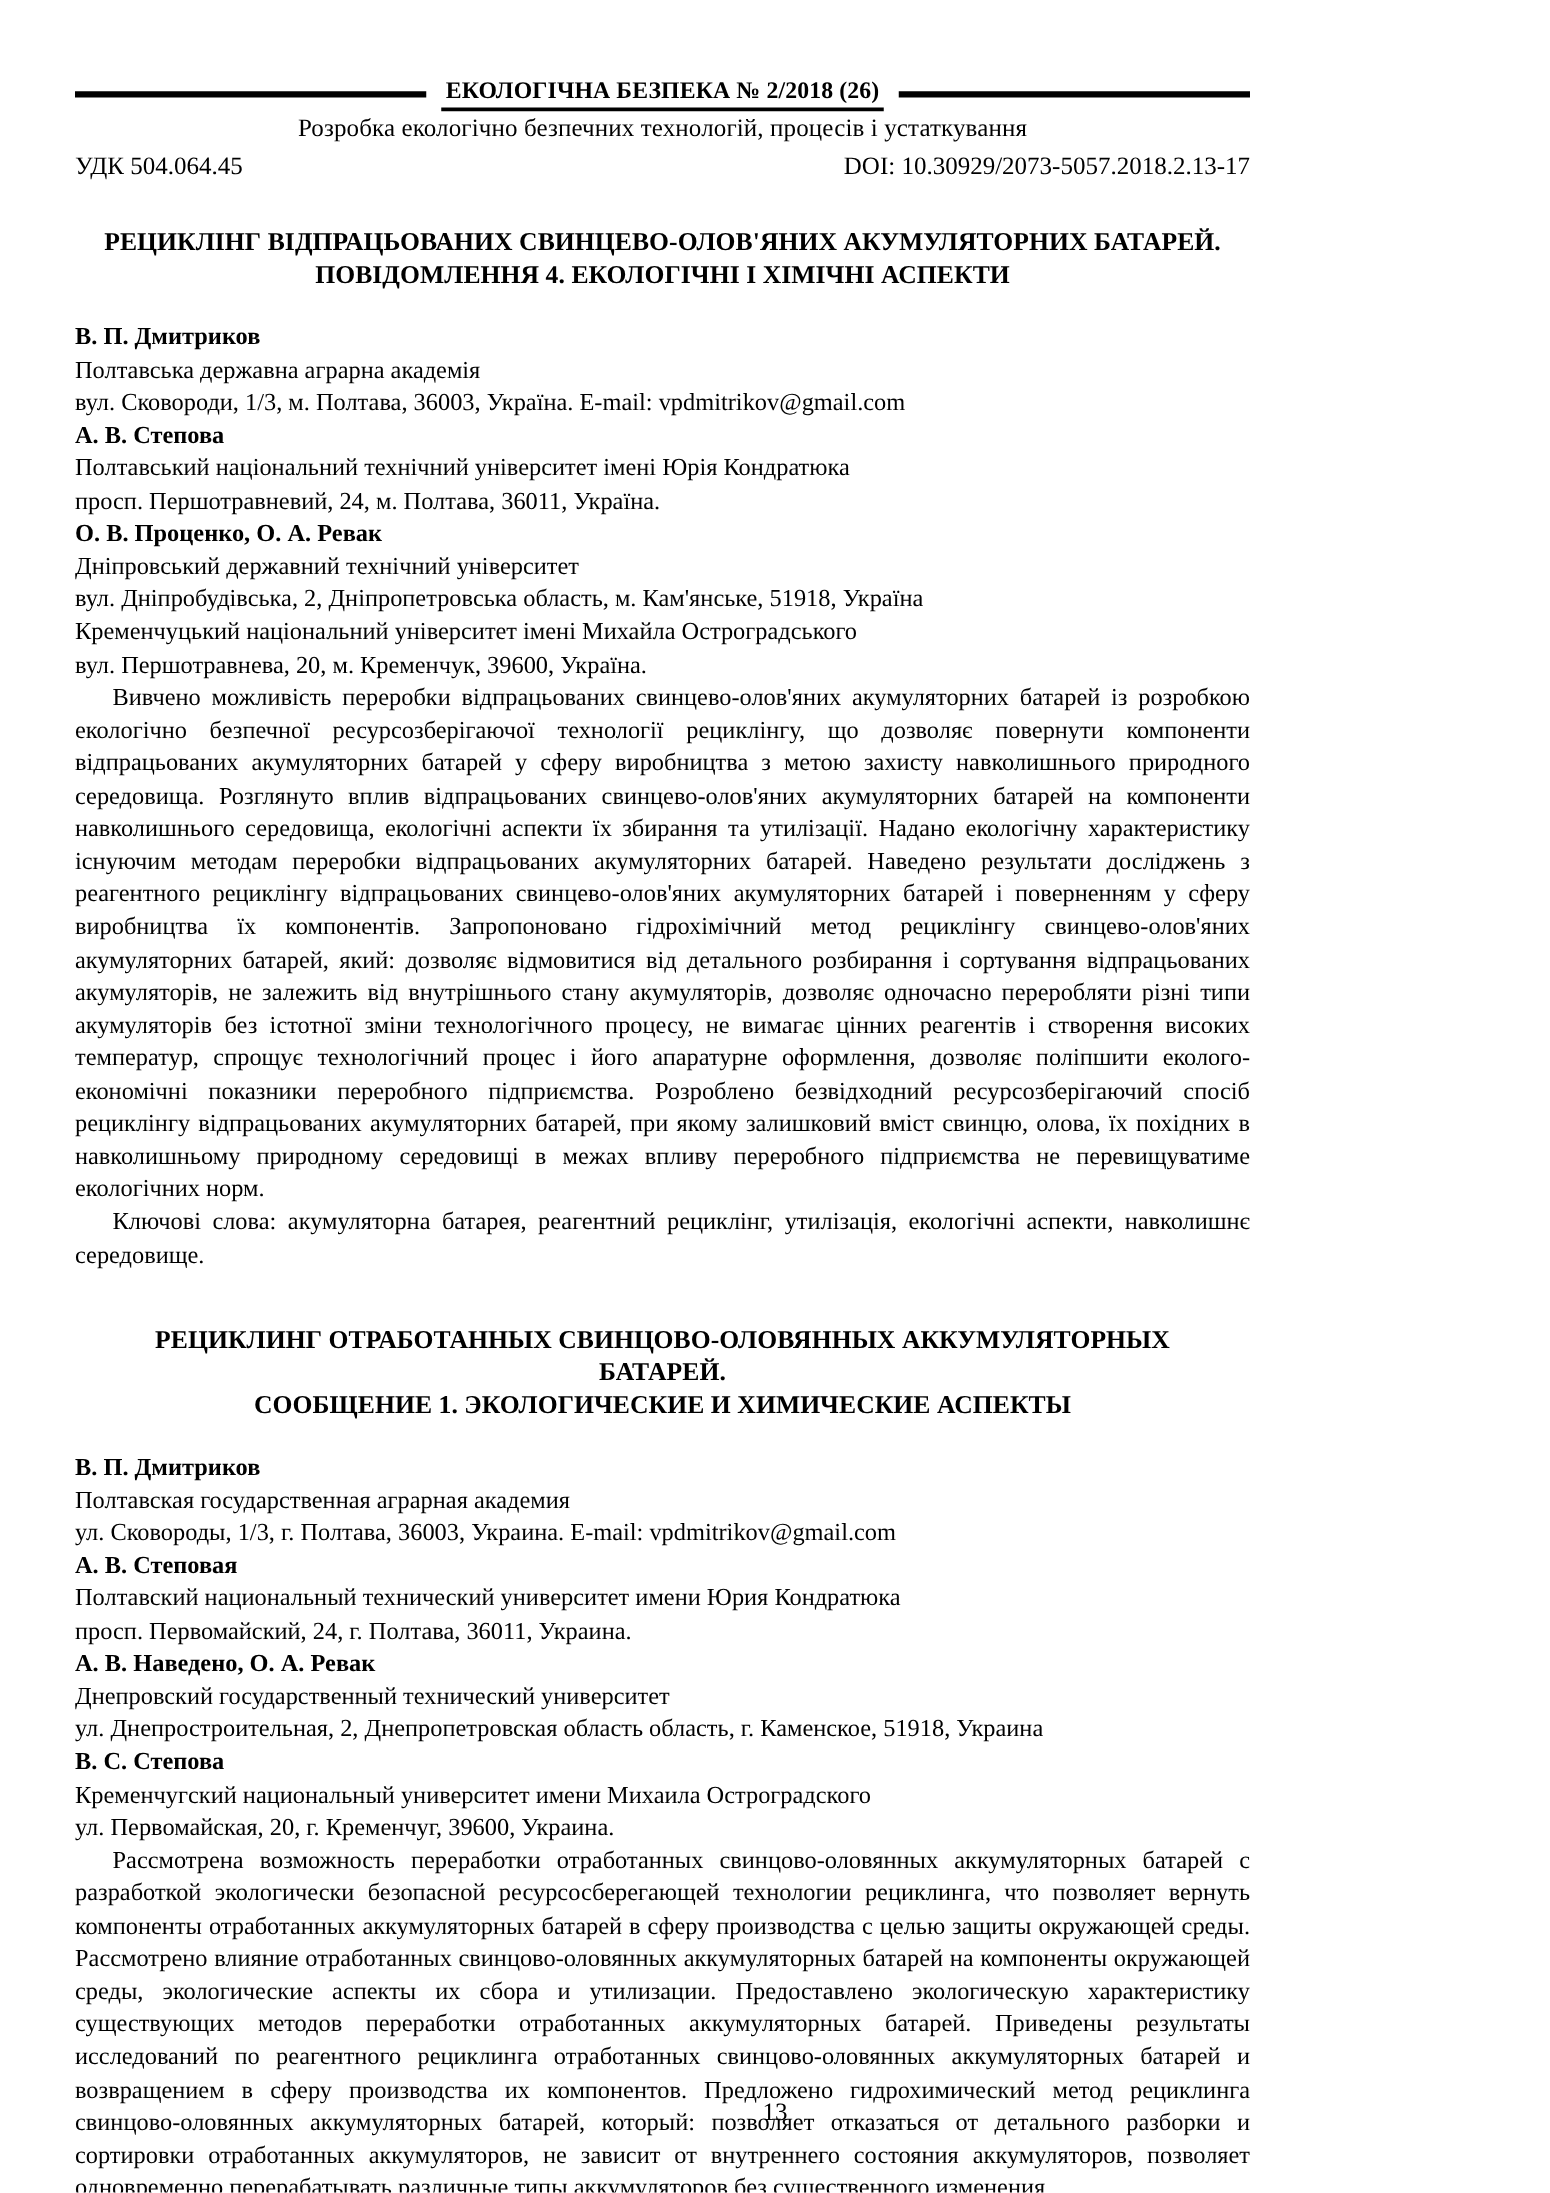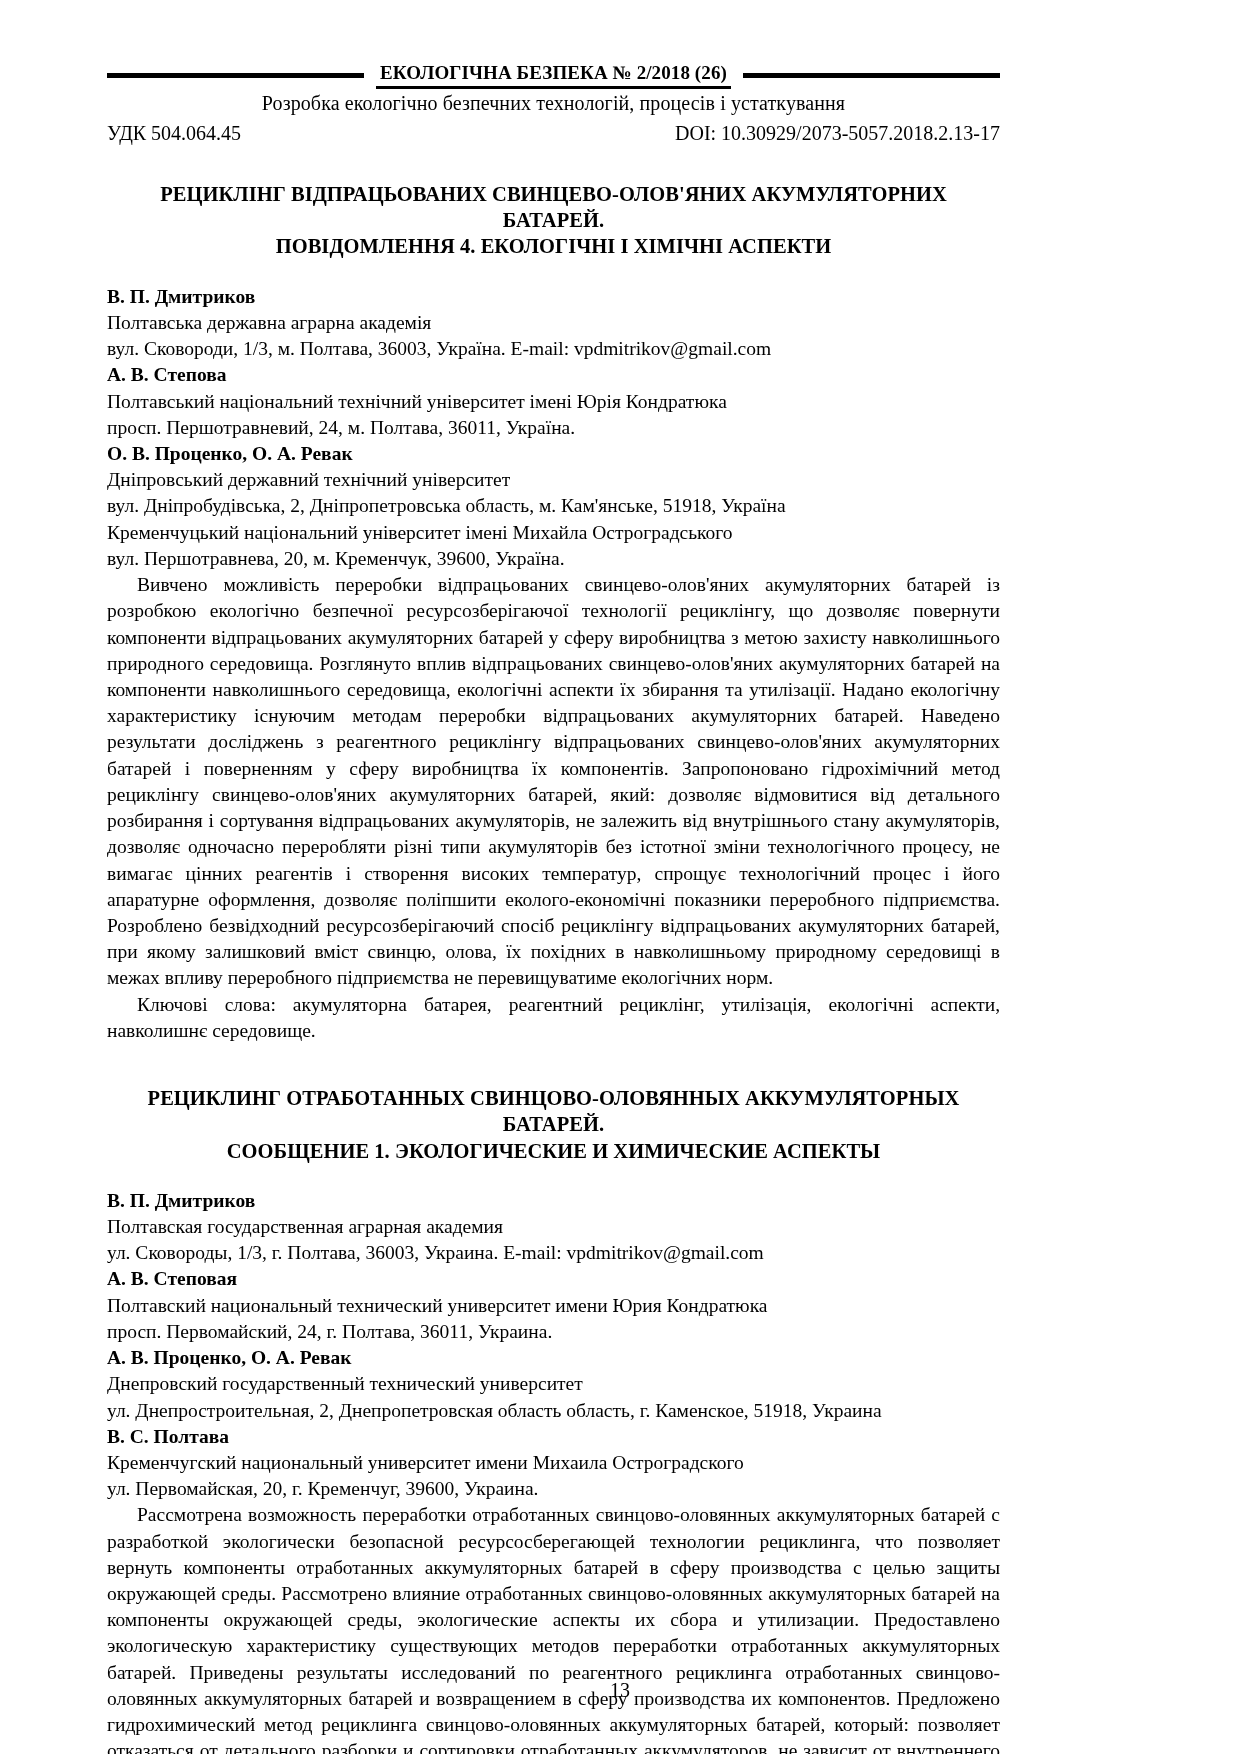--- a/index.html
+++ b/index.html
@@ -12,21 +12,21 @@
     height: 1754px;
     font-family: "Liberation Serif", "DejaVu Serif", serif;
     color: #000000;
     position: relative;
     overflow: hidden;
   }
   .page {
     width: 1112px;
     height: 1754px;
     box-sizing: border-box;
-    padding: 62px 112px 0 107px;
+    padding: 62px 112px 0 60px;
     position: relative;
   }
 
   
   .runhead {
     display: flex;
     align-items: center;
     justify-content: center;
     gap: 12px;
     width: 100%;
@@ -188,26 +188,26 @@
       <div class="author-name">В. П. Дмитриков</div>
       <div class="affil">Полтавская государственная аграрная академия</div>
       <div class="address">ул. Сковороды, 1/3, г. Полтава, 36003, Украина. E-mail: vpdmitrikov@gmail.com</div>
     </div>
     <div>
       <div class="author-name">А. В. Степовая</div>
       <div class="affil">Полтавский национальный технический университет имени Юрия Кондратюка</div>
       <div class="address">просп. Первомайский, 24, г. Полтава, 36011, Украина.</div>
     </div>
     <div>
-      <div class="author-name">А. В. Проценко, О. А. Ревак</div>
+      <div class="author-name">А. В. Наведено, О. А. Ревак</div>
       <div class="affil">Днепровский государственный технический университет</div>
       <div class="address">ул. Днепростроительная, 2, Днепропетровская область область, г. Каменское, 51918, Украина</div>
     </div>
     <div>
-      <div class="author-name">В. С. Полтава</div>
+      <div class="author-name">В. С. Степова</div>
       <div class="affil">Кременчугский национальный университет имени Михаила Остроградского</div>
       <div class="address">ул. Первомайская, 20, г. Кременчуг, 39600, Украина.</div>
     </div>
   </div>
 
   <div class="abstract">
     <p>Рассмотрена возможность переработки отработанных свинцово-оловянных аккумуляторных батарей с разработкой экологически безопасной ресурсосберегающей технологии рециклинга, что позволяет вернуть компоненты отработанных аккумуляторных батарей в сферу производства с целью защиты окружающей среды. Рассмотрено влияние отработанных свинцово-оловянных аккумуляторных батарей на компоненты окружающей среды, экологические аспекты их сбора и утилизации. Предоставлено экологическую характеристику существующих методов переработки отработанных аккумуляторных батарей. Приведены результаты исследований по реагентного рециклинга отработанных свинцово-оловянных аккумуляторных батарей и возвращением в сферу производства их компонентов. Предложено гидрохимический метод рециклинга свинцово-оловянных аккумуляторных батарей, который: позволяет отказаться от детального разборки и сортировки отработанных аккумуляторов, не зависит от внутреннего состояния аккумуляторов, позволяет одновременно перерабатывать различные типы аккумуляторов без существенного изменения</p>
   </div>
 
   <div class="page-number">13</div>

